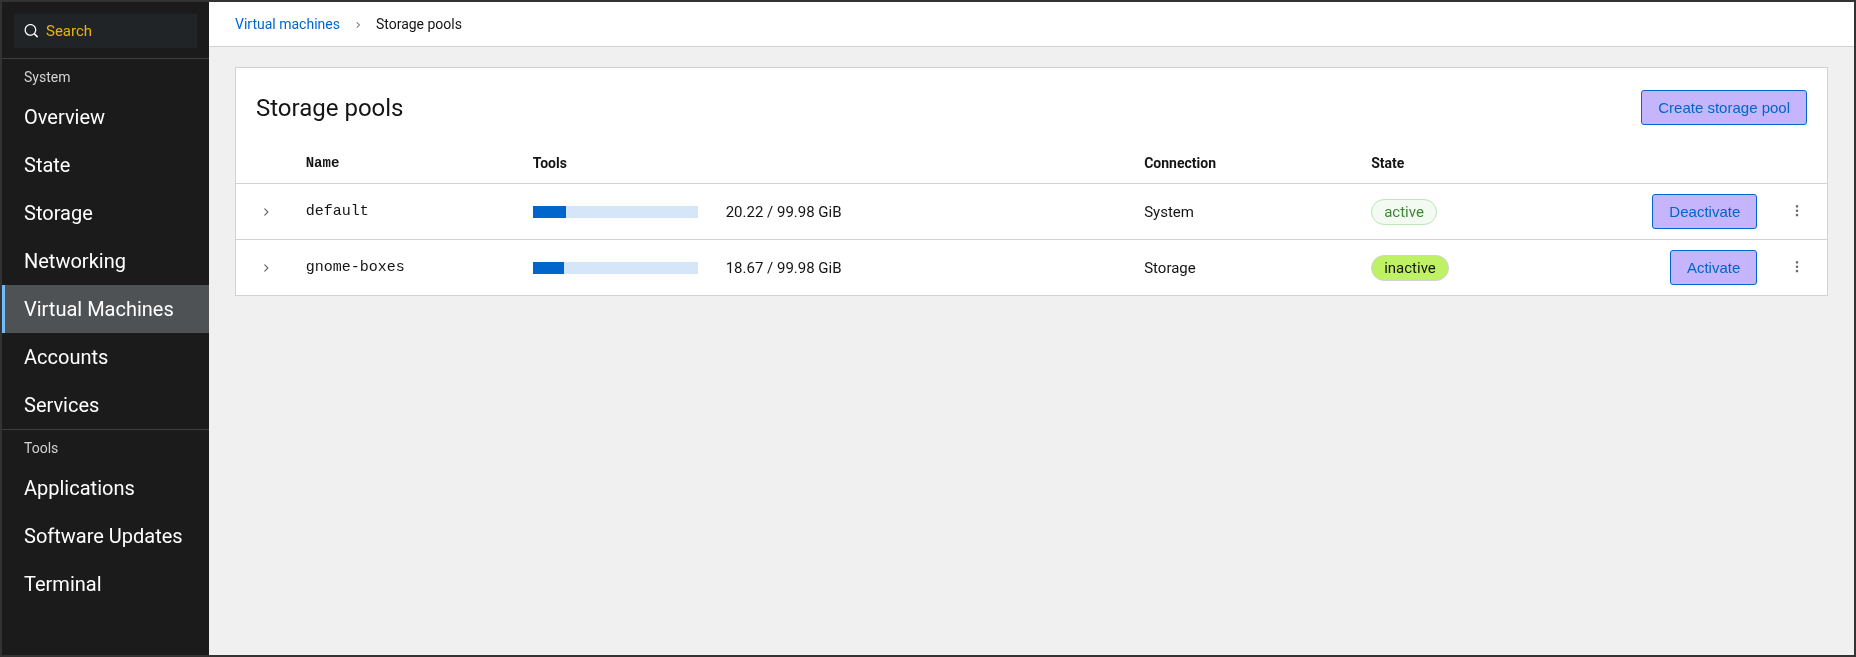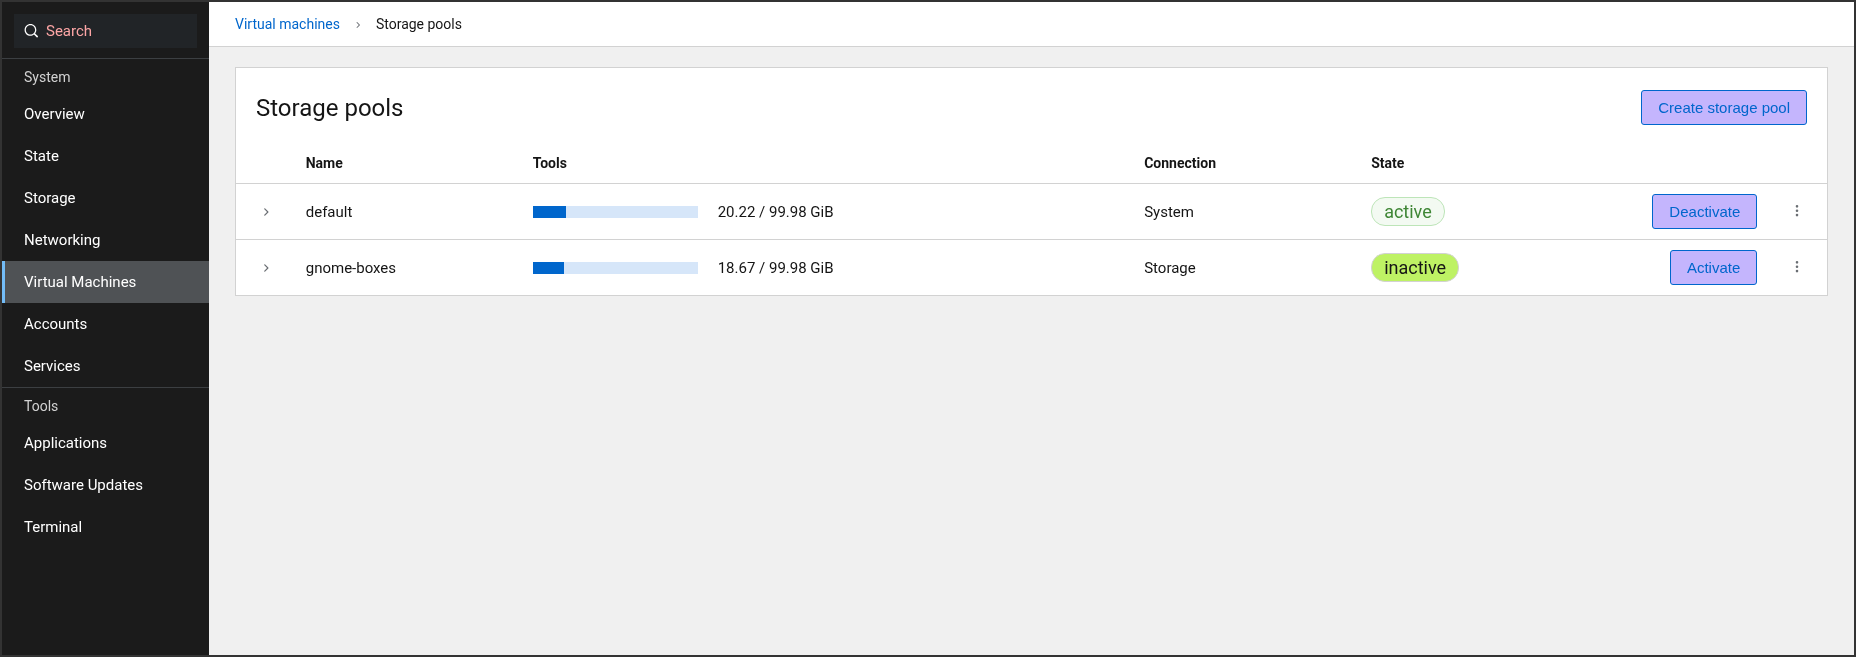--- a/index.html
+++ b/index.html
@@ -4,24 +4,24 @@
 <style>
   * { box-sizing: border-box; margin: 0; padding: 0; }
   html, body { height: 100%; font-family: -apple-system, BlinkMacSystemFont, "Segoe UI", Roboto, "Helvetica Neue", Arial, sans-serif; font-size: 14px; color: #151515; }
   body { display: flex; border: 2px solid #333; width: 1856px; height: 657px; overflow: hidden; background: #f0f0f0; }
 
   
   .sidebar { width: 207px; flex-shrink: 0; background: #1b1b1b; color: #fff; display: flex; flex-direction: column; overflow-y: auto; }
   .search-wrap { padding: 12px 12px 10px; }
   .search-box { display: flex; align-items: center; background: #212427; padding: 8px 10px; gap: 8px; }
   .search-box svg { width: 14px; height: 14px; fill: #fff; flex-shrink: 0; }
-  .search-box span { color: #fca5a5; font-size: 15px; }
+  .search-box span { color: #eab308; font-size: 15px; }
   .nav-section-label { padding: 10px 22px 8px; font-size: 14px; color: #d2d2d2; border-top: 1px solid #3c3f42; }
   .nav-section-label:first-of-type { border-top: none; }
-  .nav-item { padding: 12px 22px; font-size: 15px; color: #fff; cursor: pointer; }
+  .nav-item { padding: 12px 22px; font-size: 20px; color: #fff; cursor: pointer; }
   .nav-item.active { background: #4f5255; position: relative; }
   .nav-item.active::before { content: ""; position: absolute; left: 0; top: 0; bottom: 0; width: 3px; background: #73bcf7; }
 
   
   .main { flex: 1; display: flex; flex-direction: column; background: #f0f0f0; }
   .breadcrumb { background: #fff; padding: 14px 26px; display: flex; align-items: center; gap: 14px; font-size: 14px; border-bottom: 1px solid #d2d2d2; }
   .breadcrumb a { color: #0066cc; text-decoration: none; cursor: pointer; }
   .bc-sep svg { width: 8px; height: 8px; fill: #6a6e73; }
   .bc-current { color: #151515; }
 
@@ -31,35 +31,35 @@
   .card-title { font-size: 24px; font-weight: 400; color: #151515; }
   .btn-outline { background: #c4b5fd; border: 1px solid #0066cc; color: #0066cc; padding: 8px 16px; font-size: 15px; border-radius: 3px; cursor: pointer; }
 
   
   table { width: 100%; border-collapse: collapse; }
   thead th { text-align: left; font-weight: 700; font-size: 14px; color: #151515; padding: 12px 10px; border-bottom: 1px solid #d2d2d2; }
   tbody td { padding: 10px 10px; border-bottom: 1px solid #d2d2d2; vertical-align: middle; font-size: 15px; color: #151515; }
   tbody tr:last-child td { border-bottom: none; }
 
   .col-expand { width: 50px; text-align: center; }
-  .col-name   { width: 190px; }
+  .col-name   { width: 190px; font-family: Liberation Mono, monospace; }
   .col-size   { width: 512px; }
   .col-conn   { width: 190px; }
   .col-state  { width: 200px; }
   .col-action { width: 140px; text-align: right; }
   .col-kebab  { width: 50px; text-align: center; }
 
   .expander { display: inline-flex; cursor: pointer; }
   .expander svg { width: 10px; height: 10px; fill: #6a6e73; }
 
-  .size-cell { display: flex; align-items: center; gap: 20px; }
+  .size-cell { display: flex; align-items: center; gap: 28px; }
   .progress { width: 165px; height: 12px; background: #d6e6f9; position: relative; }
   .progress-fill { position: absolute; left: 0; top: 0; bottom: 0; background: #0066cc; }
 
-  .badge { display: inline-block; padding: 3px 12px; border-radius: 14px; font-size: 18px; }
+  .badge { display: inline-block; padding: 3px 12px; border-radius: 14px; font-size: 15px; }
   .badge-active   { background: #f3faf2; border: 1px solid #bde5b8; color: #3e8635; }
   .badge-inactive { background: #bef264; border: 1px solid #d2d2d2; color: #151515; }
 
   .kebab { cursor: pointer; display: inline-flex; padding: 6px; }
   .kebab svg { width: 14px; height: 14px; fill: #6a6e73; }
 </style>
 </head>
 <body>
 
 <nav class="sidebar">

